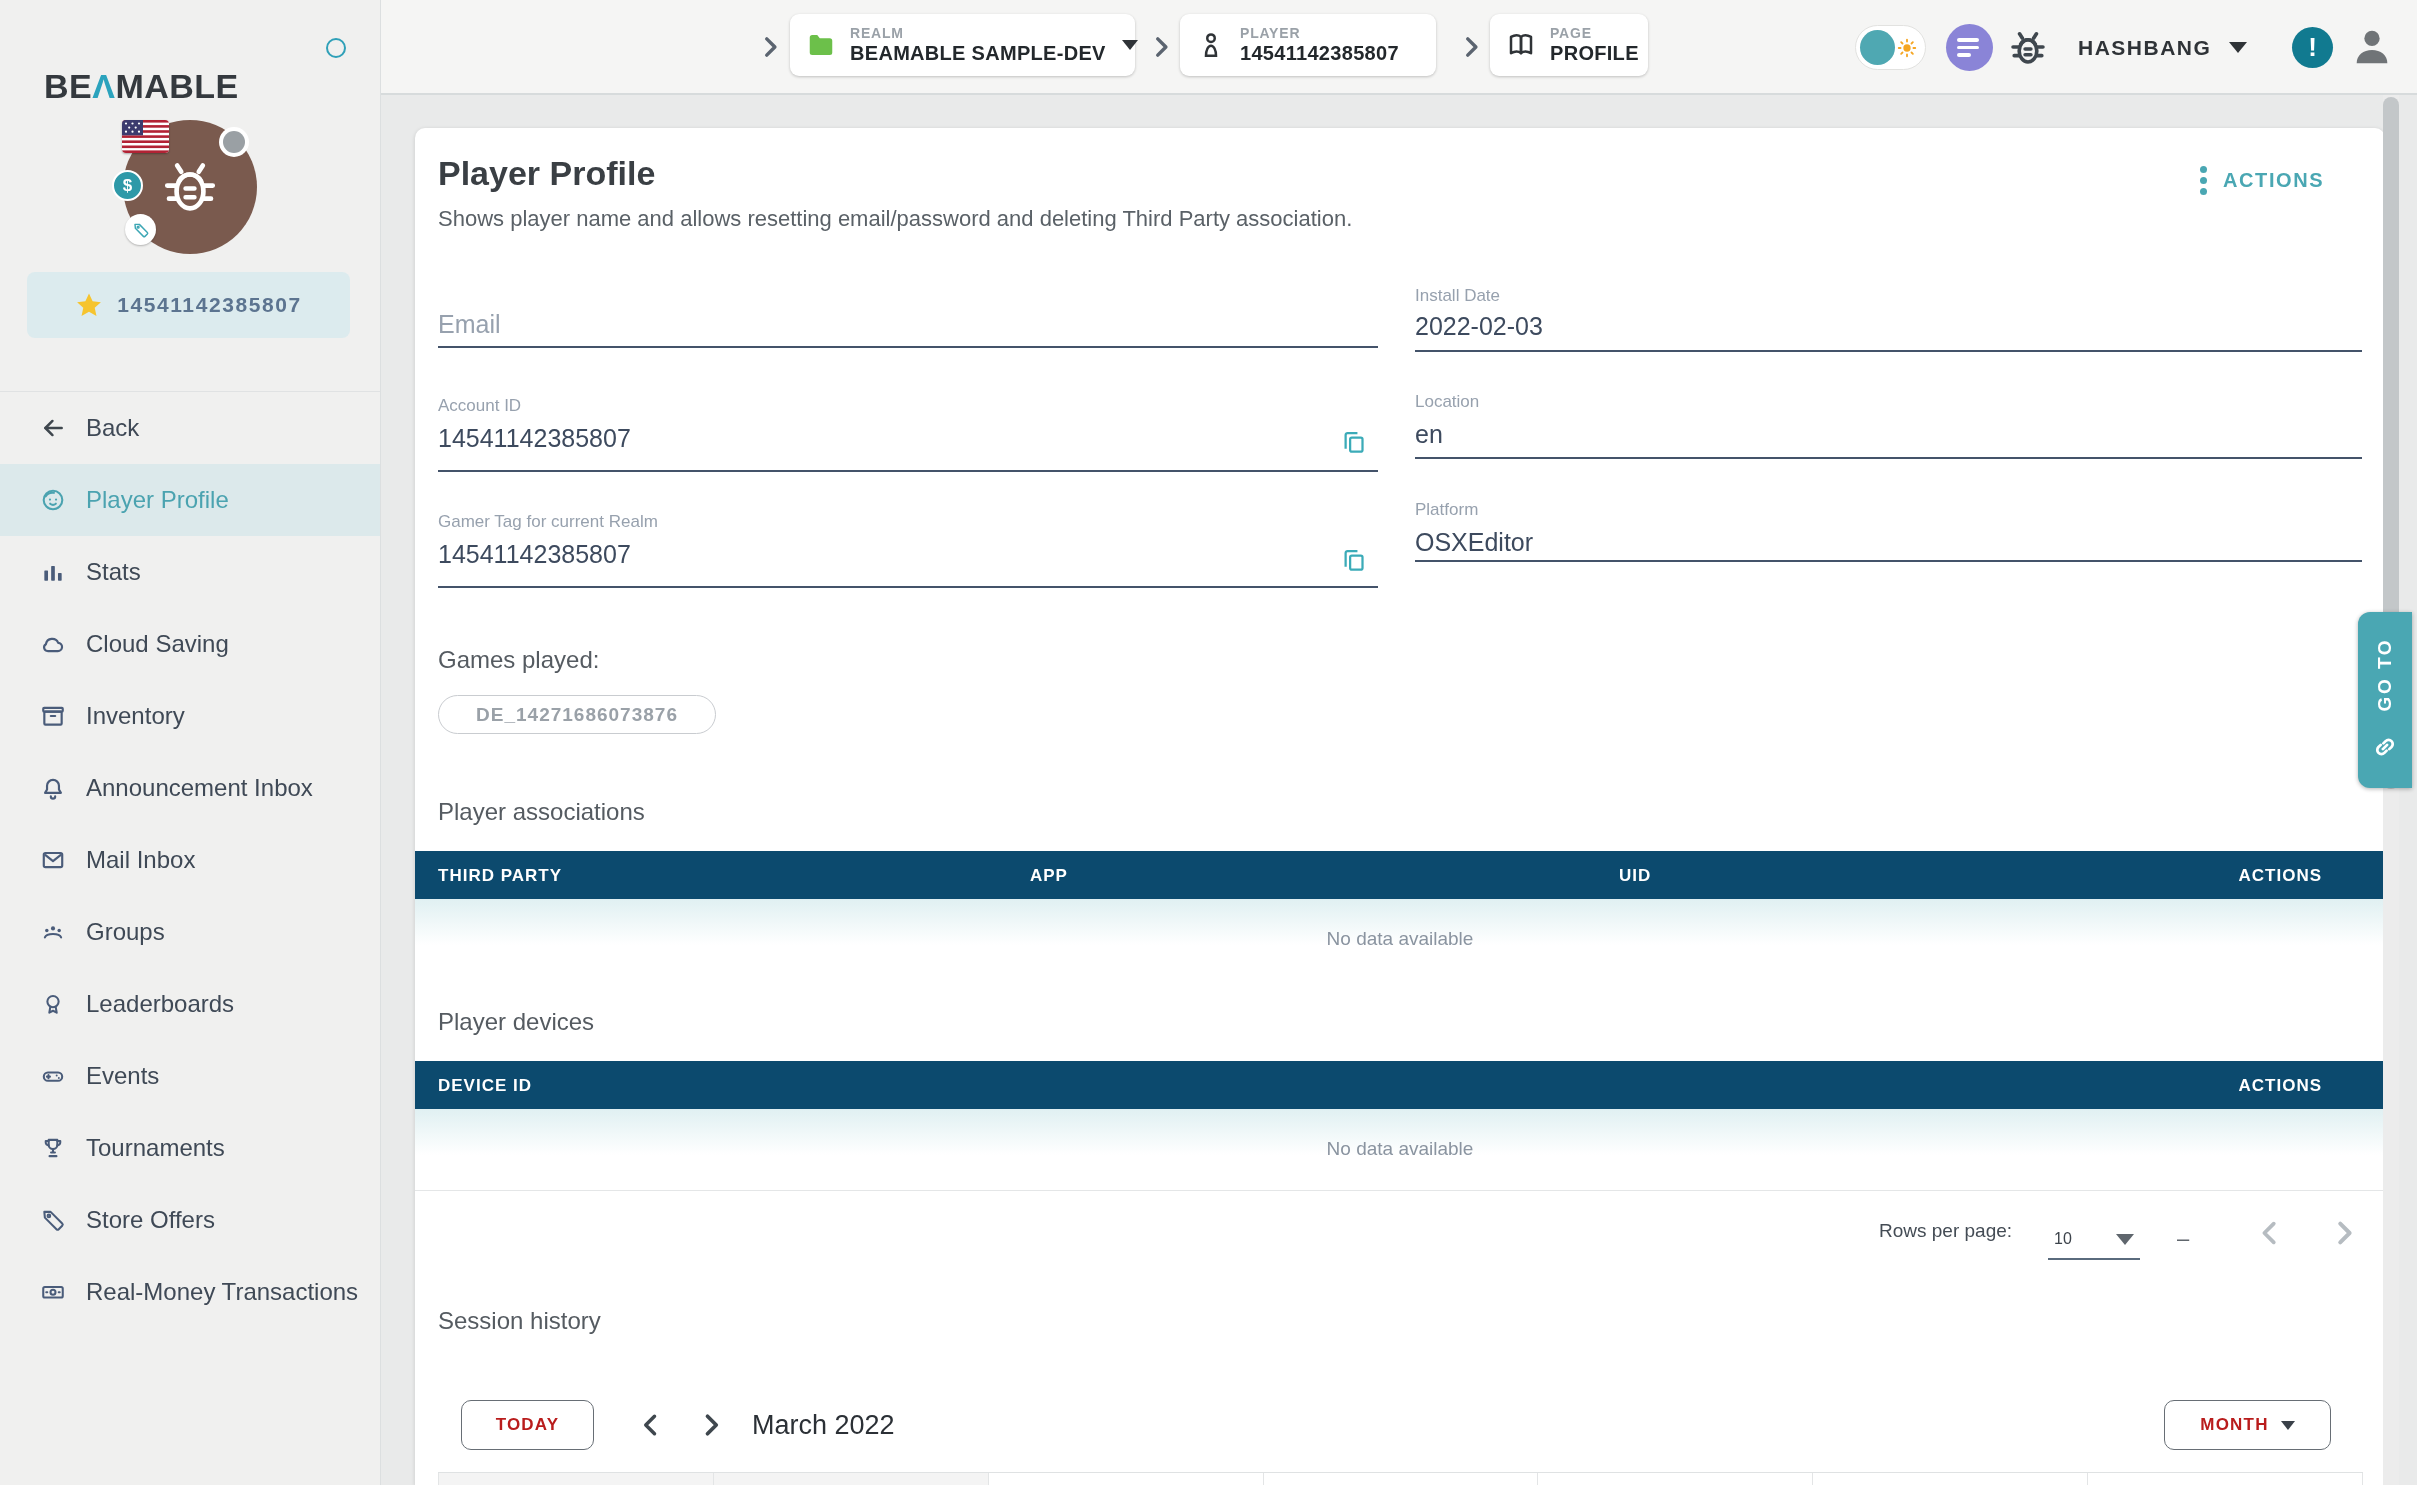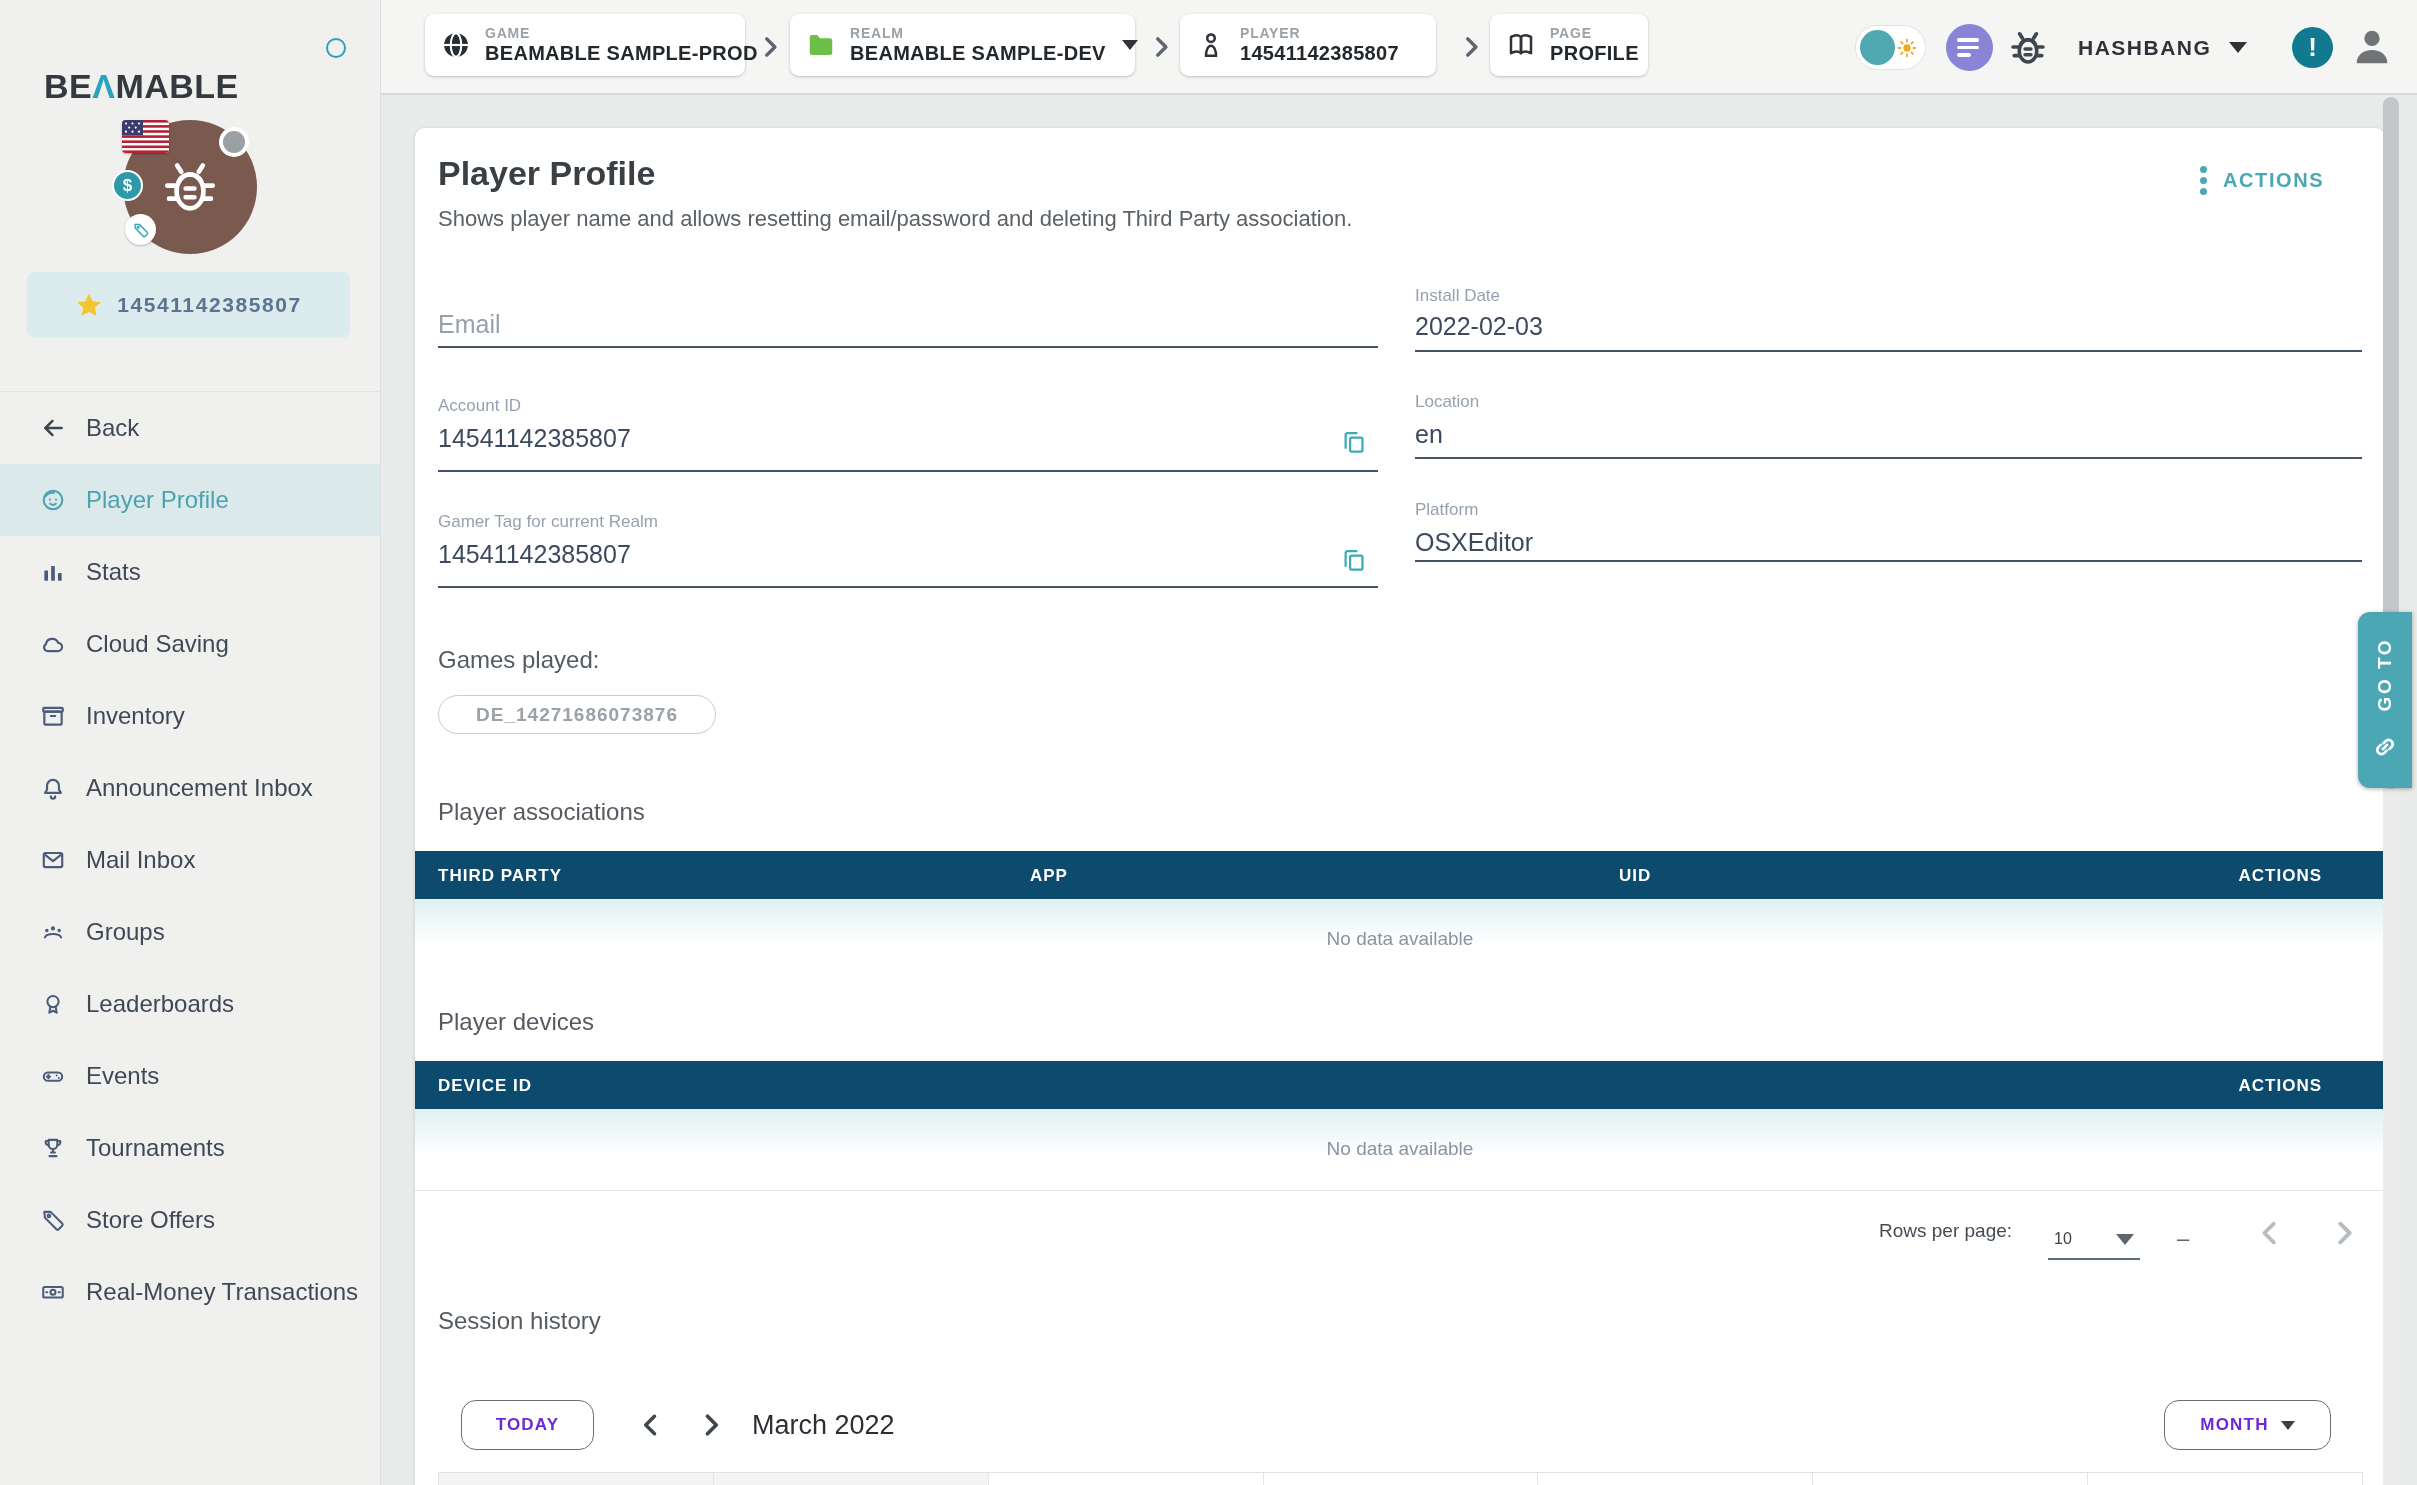--- a/index.html
+++ b/index.html
@@ -76,21 +76,21 @@
   .t-fade{position:absolute;left:0;width:1970px;height:46px;background:linear-gradient(#e0f0f2,#ffffff);}
   .nodata{position:absolute;left:0;width:1970px;text-align:center;font-size:19px;color:#8a94a0;}
   .hline{position:absolute;left:0;width:1970px;height:1px;background:#e4e6e7;}
 
   .pg{position:absolute;top:1092px;display:flex;align-items:center;font-size:19px;color:#444c55;}
   .rpp-select{position:absolute;left:1633px;top:1092px;width:92px;height:40px;border-bottom:2px solid #5a6b7d;display:flex;align-items:center;justify-content:space-between;padding:0 6px;cursor:pointer;color:#3c434b;}
   .rpp-select .tri{width:0;height:0;border-left:9px solid transparent;border-right:9px solid transparent;border-top:11px solid #5f666d;}
   .pg-range{position:absolute;left:1762px;top:1098px;font-size:22px;color:#60666d;}
   .pg-chev{position:absolute;top:1090px;width:30px;height:30px;color:#b6bcc1;cursor:pointer;}
 
-  .cal-btn{position:absolute;top:1272px;height:50px;border:1.5px solid #676e75;border-radius:15px;background:#fff;display:flex;align-items:center;justify-content:center;gap:12px;font-size:17px;font-weight:700;letter-spacing:1.2px;color:#6d28d9;cursor:pointer;}
+  .cal-btn{position:absolute;top:1272px;height:50px;border:1.5px solid #676e75;border-radius:10px;background:#fff;display:flex;align-items:center;justify-content:center;gap:12px;font-size:17px;font-weight:700;letter-spacing:1.2px;color:#b91c1c;cursor:pointer;}
   .cal-chev{position:absolute;top:1283px;width:28px;height:28px;color:#3f474e;cursor:pointer;}
   .cal-title{position:absolute;left:337px;top:1282px;font-size:27px;color:#2b3036;}
   .cal-btn .tri{width:0;height:0;border-left:7px solid transparent;border-right:7px solid transparent;border-top:9px solid #3a4149;}
 
   #cal-strip{position:absolute;left:23px;top:1344px;width:1925px;height:46px;border-top:1px solid #dfe2e3;display:flex;}
   #cal-strip .cell{flex:1;border-right:1px solid #e3e5e6;background:#fff;}
   #cal-strip .cell:first-child{border-left:1px solid #e3e5e6;}
   #cal-strip .cell.off{background:#f4f4f4;}
 
   
@@ -396,31 +396,20 @@
             <svg>
               <use href="#i-cash"></use>
             </svg>
           </span>
           <span class="slabel">Real-Money Transactions</span>
         </div>
     </div>
   </div>
 
   <div id="topbar">
-    <div class="chip" style="left:44px;width:320px">
-      <span class="cicon">
-          <svg>
-            <use href="#i-globe"></use>
-          </svg>
-        </span>
-      <span class="ctext">
-          <span class="clabel">GAME</span>
-          <span class="cvalue">BEAMABLE SAMPLE-PROD</span>
-        </span>
-    </div>
     <span class="crumb-sep" style="left:376px">
         <svg>
           <use href="#i-chev"></use>
         </svg>
       </span>
     <div class="chip" style="left:409px;width:345px">
       <span class="cicon">
           <svg>
             <use href="#i-folder"></use>
           </svg>

